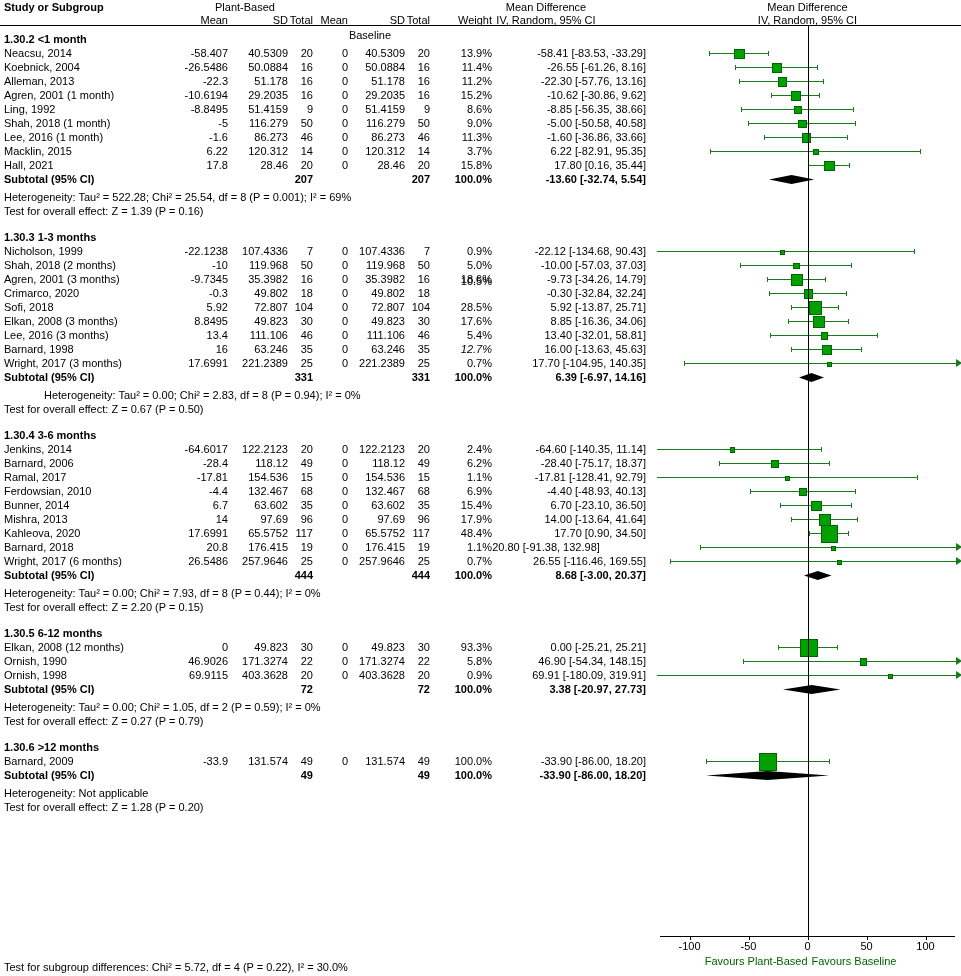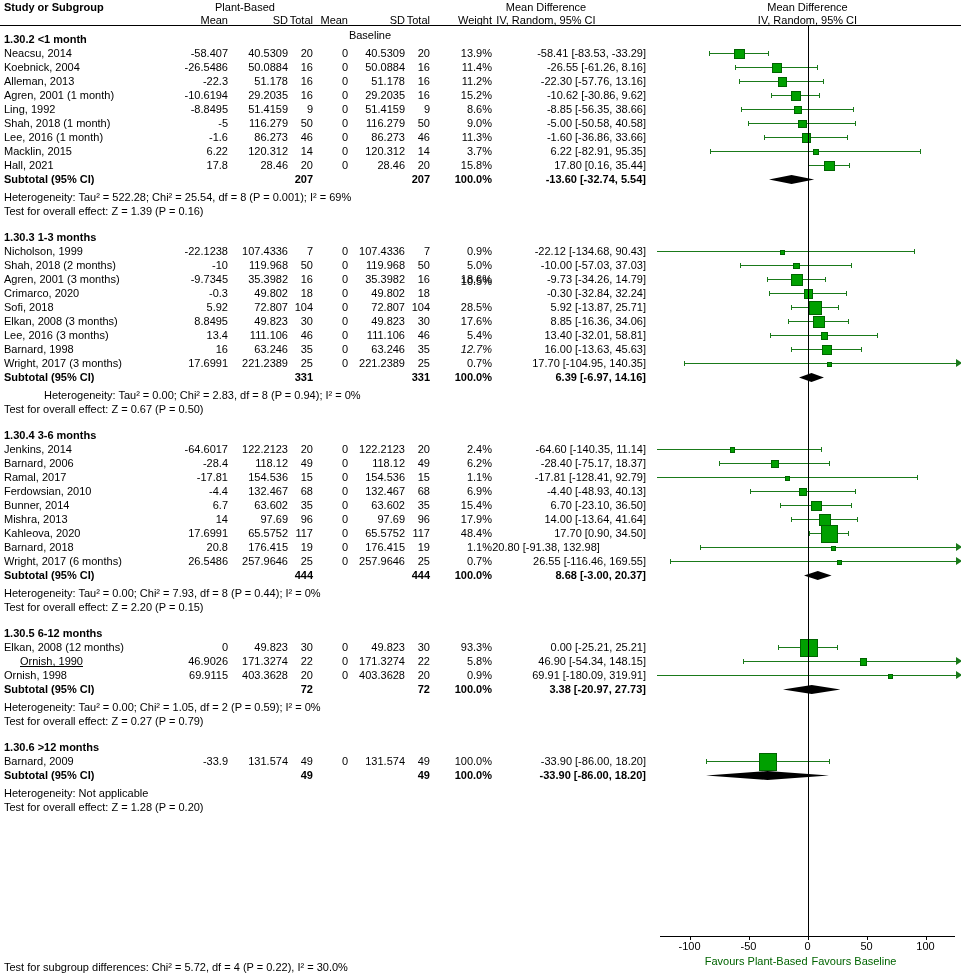--- a/index.html
+++ b/index.html
@@ -432,21 +432,21 @@
     <div class="col r" style="left: 113px; width: 200px; top: 641px;">30</div>
     <div class="col r" style="left: 148px; width: 200px; top: 641px;">0</div>
     <div class="col r" style="left: 205px; width: 200px; top: 641px;">49.823</div>
     <div class="col r" style="left: 230px; width: 200px; top: 641px;">30</div>
     <div class="col r" style="left: 292px; width: 200px; top: 641px;">93.3%</div>
     <div class="col r" style="left: 446px; width: 200px; top: 641px;">0.00 [-25.21, 25.21]</div>
     <div class="ci" style="left:777.7522px;top:647px;width:59.49559999999997px;"></div>
     <div class="cap" style="left:777.7522px;top:645px;"></div>
     <div class="cap" style="left:837.2478px;top:645px;"></div>
     <div class="pt" style="left:799.5px;top:639px;width:16px;height:16px;"></div>
-    <div class="col l" style="left: 20px; top: 655px; text-decoration: underline;">Ornish, 1990</div>
+    <div class="col l" style="left: 4px; top: 655px;">Ornish, 1990</div>
     <div class="col r" style="left: 28px; width: 200px; top: 655px;">46.9026</div>
     <div class="col r" style="left: 88px; width: 200px; top: 655px;">171.3274</div>
     <div class="col r" style="left: 113px; width: 200px; top: 655px;">22</div>
     <div class="col r" style="left: 148px; width: 200px; top: 655px;">0</div>
     <div class="col r" style="left: 205px; width: 200px; top: 655px;">171.3274</div>
     <div class="col r" style="left: 230px; width: 200px; top: 655px;">22</div>
     <div class="col r" style="left: 292px; width: 200px; top: 655px;">5.8%</div>
     <div class="col r" style="left: 446px; width: 200px; top: 655px;">46.90 [-54.34, 148.15]</div>
     <div class="ci" style="left:743.3788px;top:661px;width:214.62120000000004px;"></div>
     <div class="cap" style="left:743.3788px;top:659px;"></div>

